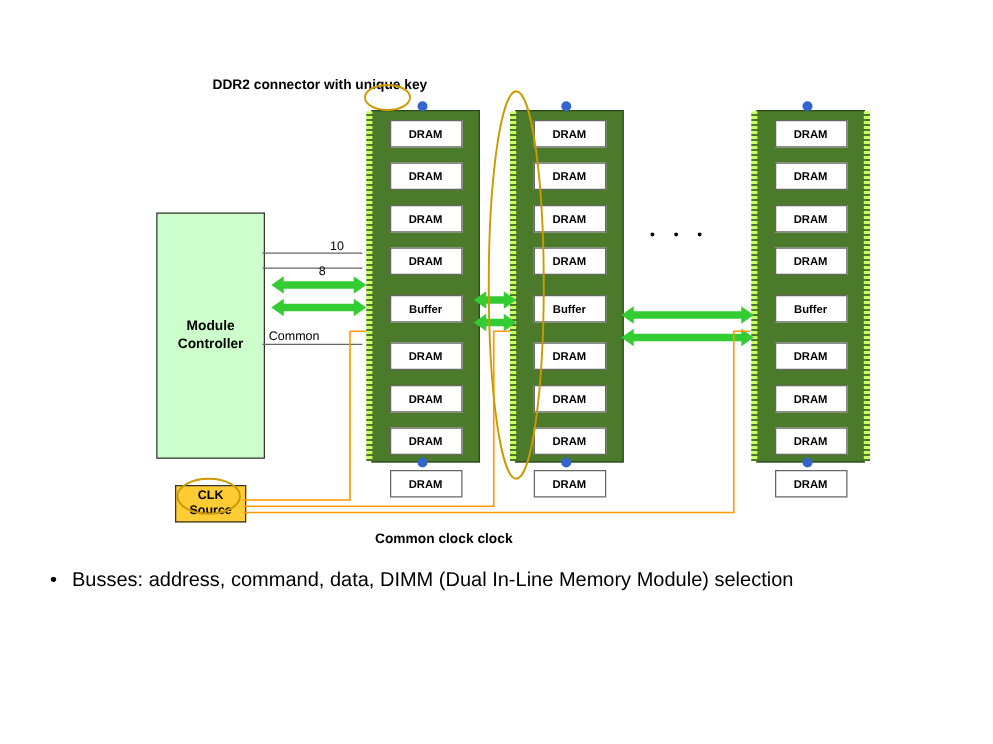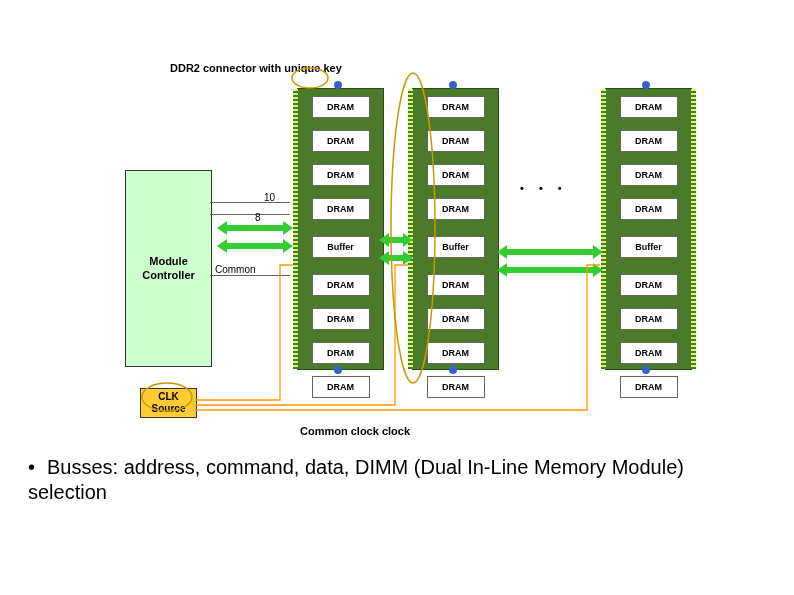--- a/index.html
+++ b/index.html
@@ -107,24 +107,24 @@
     position: absolute;
     top: -4px;
     width: 0; height: 0;
     border-top: 7px solid transparent;
     border-bottom: 7px solid transparent;
   }
   .arrow::before { left: -8px; border-right: 10px solid #33cc33; }
   .arrow::after  { right: -8px; border-left: 10px solid #33cc33; }
   .bullet-text {
     position: absolute;
-    left: 28px;
+    left: 40px;
     top: 455px;
     width: 700px;
-    font-size: 20px;
+    font-size: 16px;
     font-family: Arial, sans-serif;
     line-height: 1.25;
   }
   .bullet-text .dot { margin-right: 12px; }
   .dots { letter-spacing: 6px; font-weight: bold; }
   .pin {
     width: 8px; height: 8px; background: #3366cc; border-radius: 50%;
   }
 </style>
 </head>

